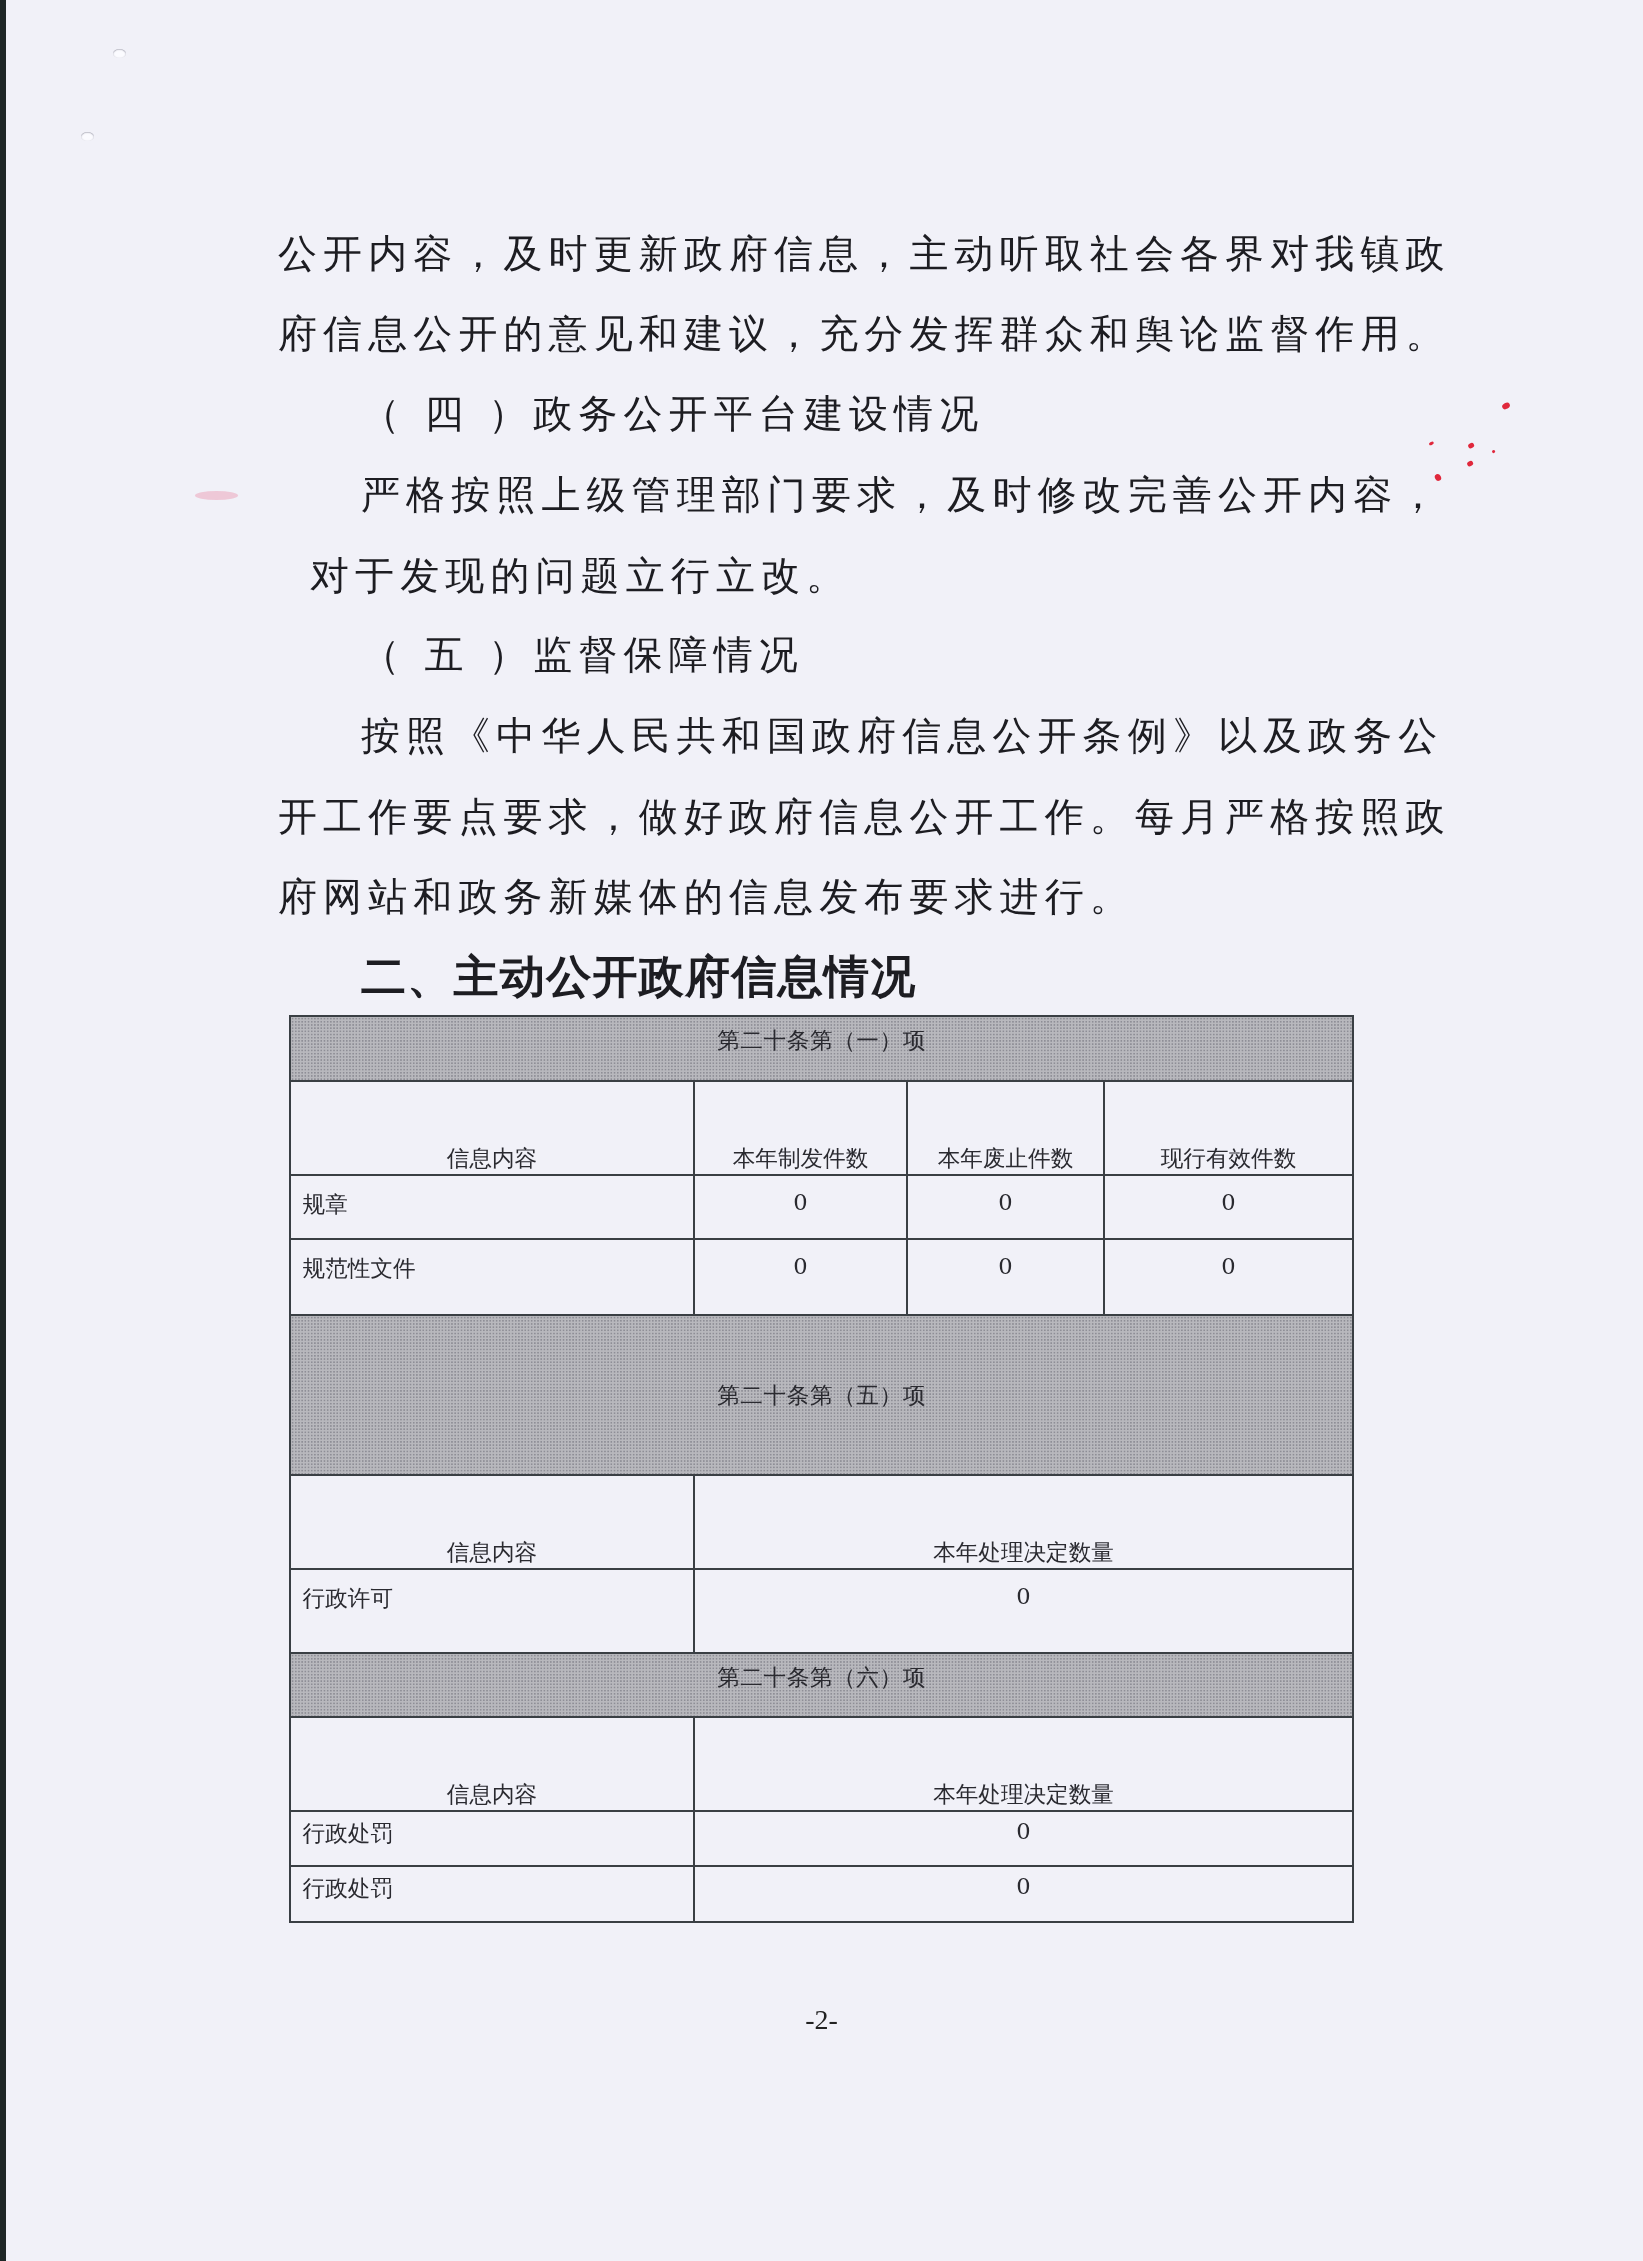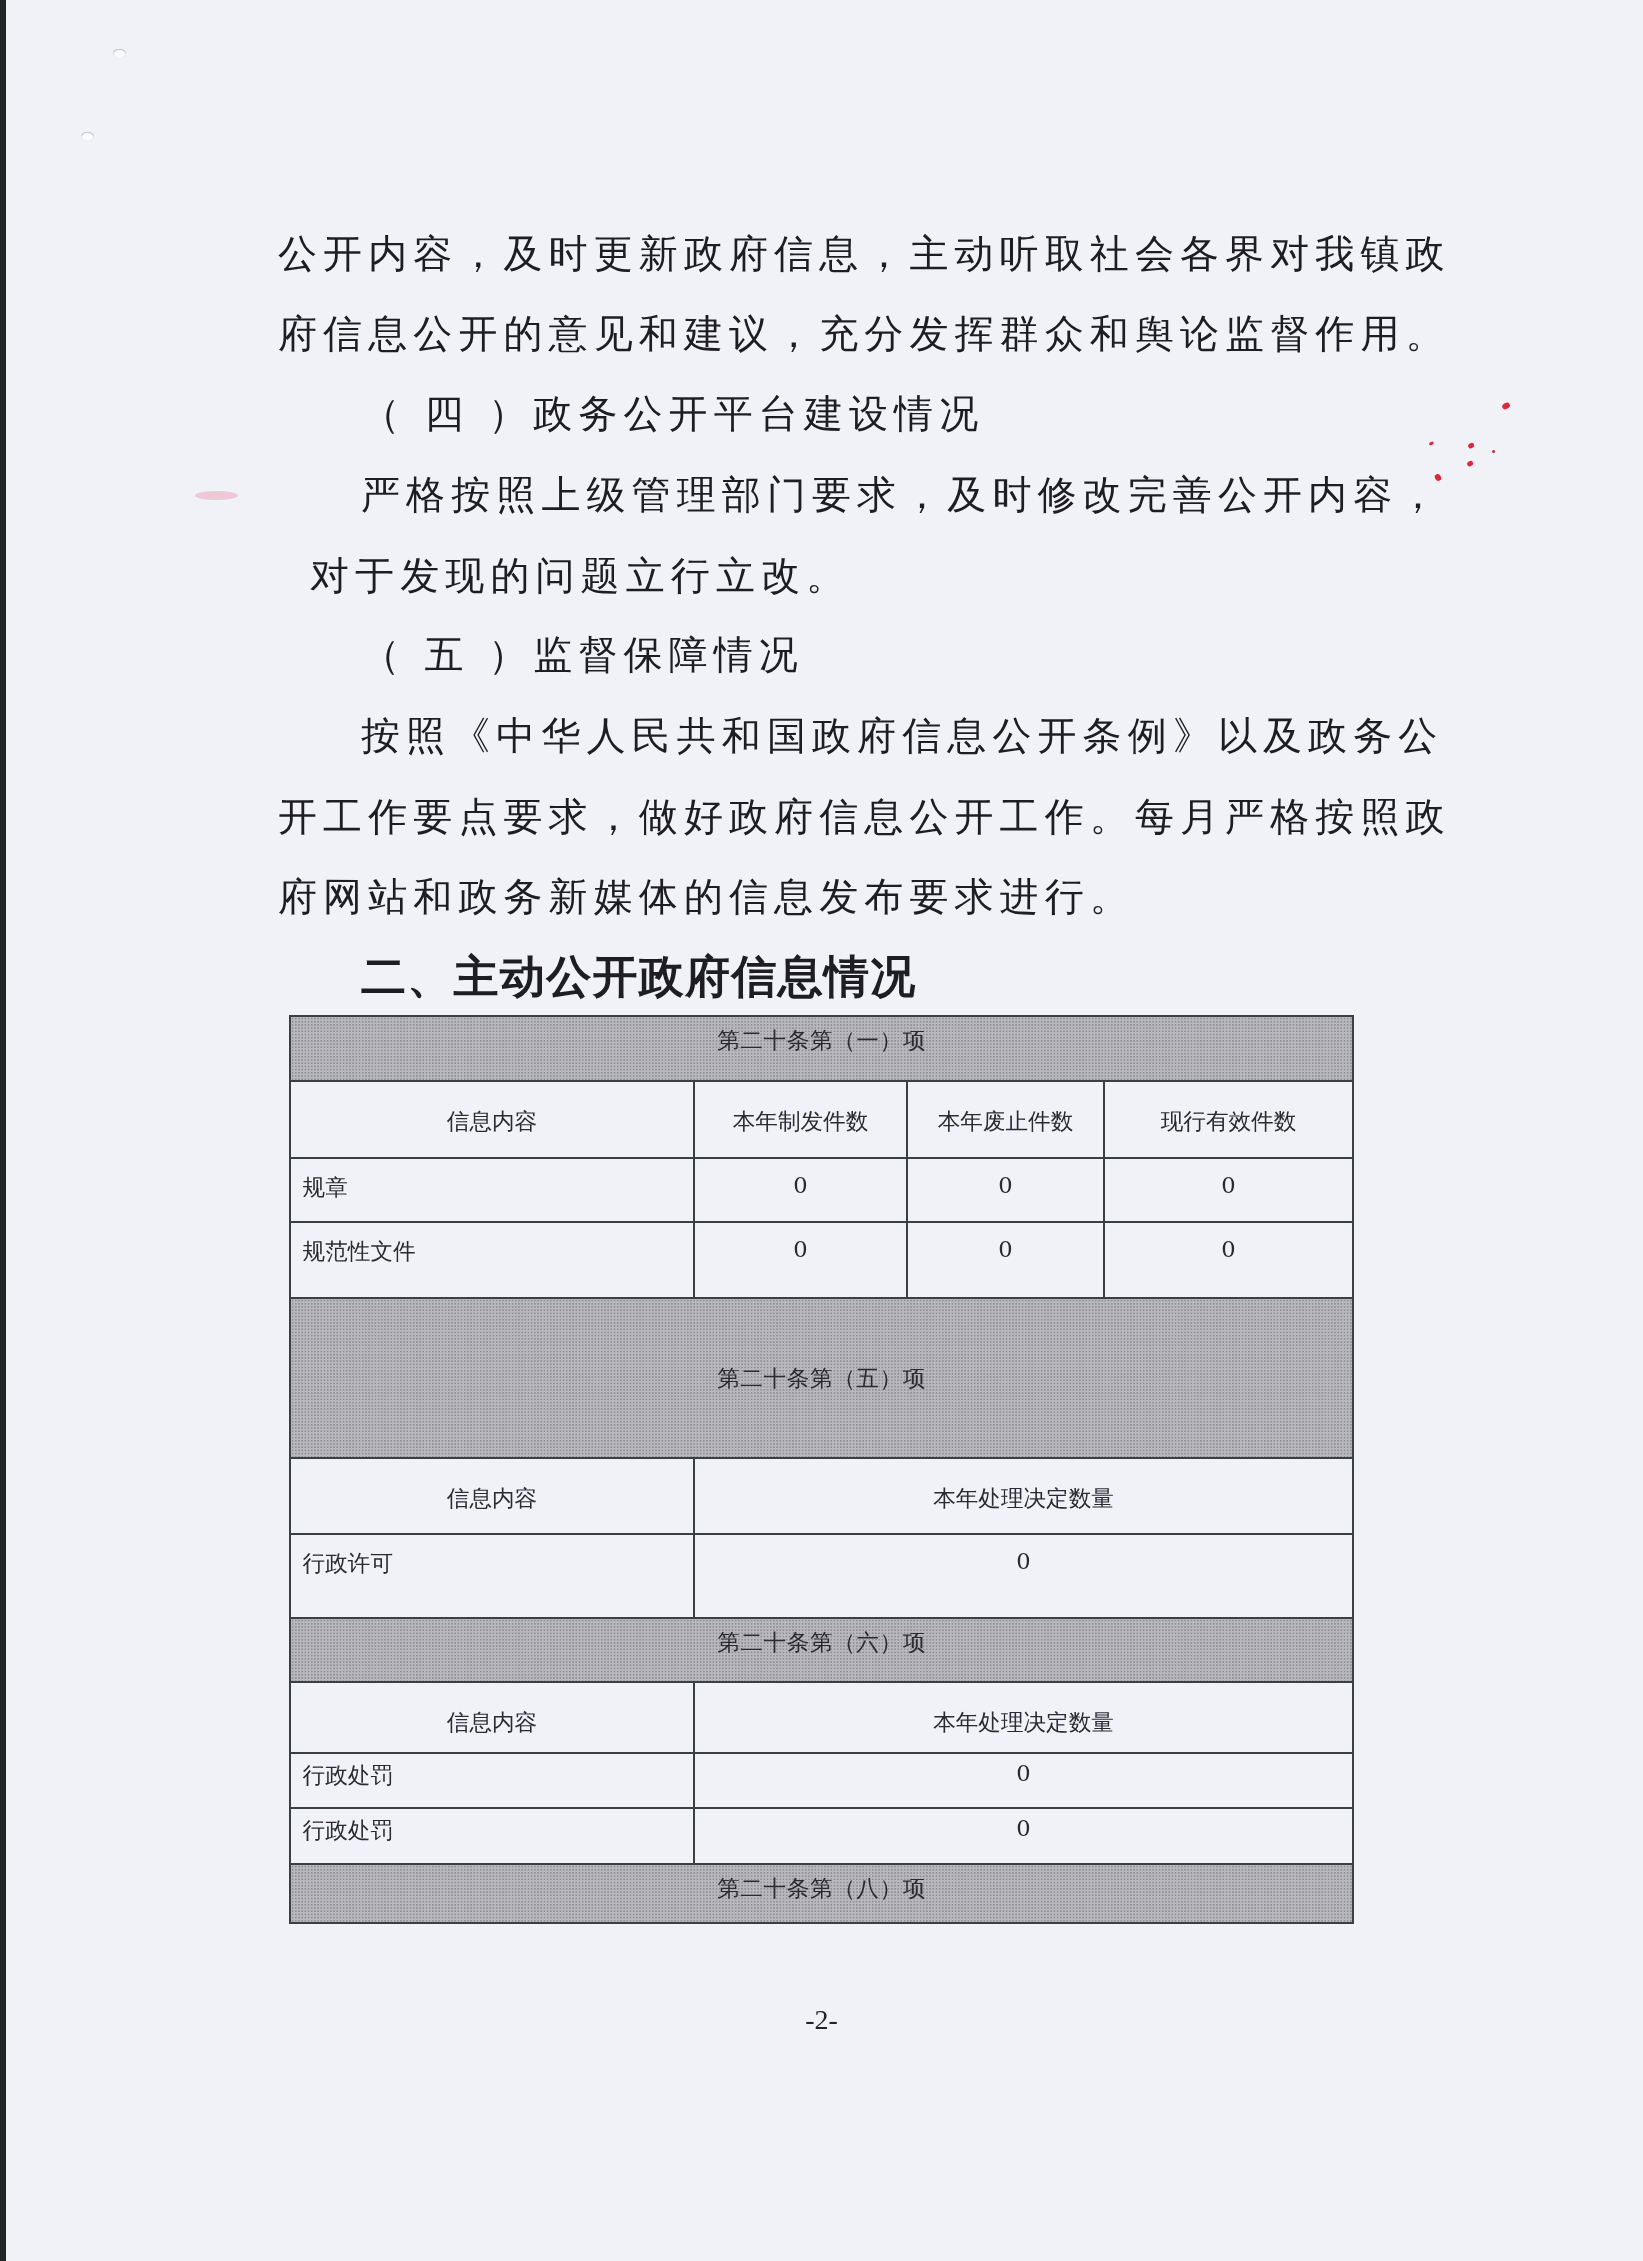--- a/index.html
+++ b/index.html
@@ -24,21 +24,21 @@
   }
   table.info td { border:2.6px solid #3a3f44; padding:0; vertical-align:top; }
   .shade {
     background-color:#b8b8bd;
     background-image:radial-gradient(#8e8e96 0.6px, transparent 0.9px);
     background-size:3.2px 3.2px;
     text-align:center;
   }
   .shade span { display:inline-block; padding-top:7.7px; letter-spacing:0.6px; }
   .hdr { text-align:center; }
-  .hdr span { display:inline-block; padding-top:24px; }
+  .hdr span { display:inline-block; padding-top:24px;margin-top:37px; }
   .lbl span { display:inline-block; padding:13px 0 0 11.6px; }
   .num { text-align:center; }
   .num span { display:inline-block; padding-top:13px; font-family:"DejaVu Serif", serif; }
   .page-number {
     position:absolute; top:2004px; left:0; width:1643px; text-align:center;
     font-family:"Liberation Serif", serif; font-size:28px; color:#222;
   }
   .red-dot { position:absolute; background:#e0283c; border-radius:50%; transform:rotate(-30deg); }
   .pink-mark { position:absolute; left:195px; top:491px; width:43px; height:9px; border-radius:50%; background:rgba(235,150,175,0.45); }
 </style>
@@ -116,20 +116,17 @@
     <td colspan="3" class="hdr"><span>本年处理决定数量</span></td>
   </tr>
   <tr style="height:55px;">
     <td class="lbl"><span style="padding-top:6.4px;">行政处罚</span></td>
     <td colspan="3" class="num"><span style="padding-top:6.4px;">0</span></td>
   </tr>
   <tr style="height:56px;">
     <td class="lbl"><span style="padding-top:6.4px;">行政处罚</span></td>
     <td colspan="3" class="num"><span style="padding-top:6.4px;">0</span></td>
   </tr>
-  <tr style="height:59px;">
-    <td colspan="4" class="shade"><span>第二十条第（八）项</span></td>
-  </tr>
 </tbody>
   </table>
 
 <div class="page-number">-2-</div>
 
 
 </body></html>

